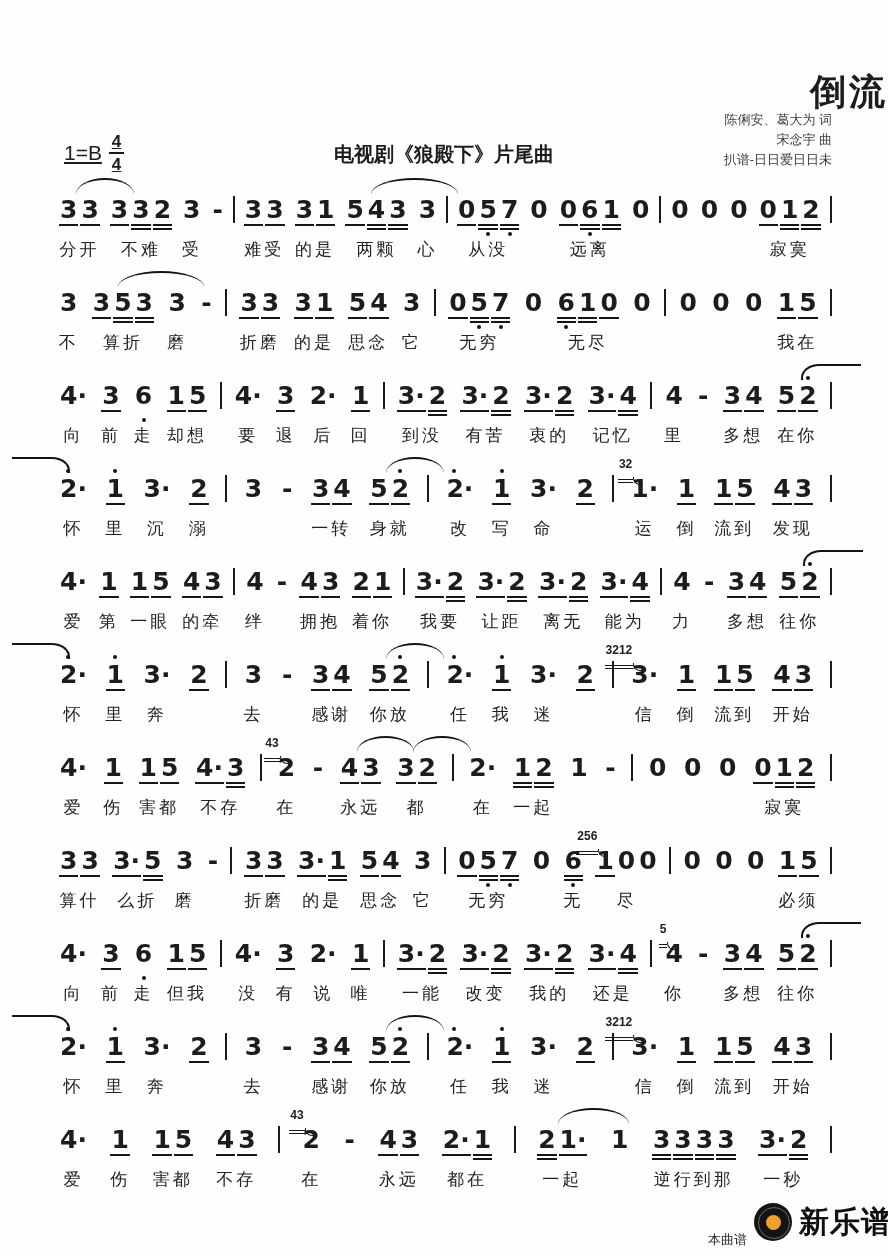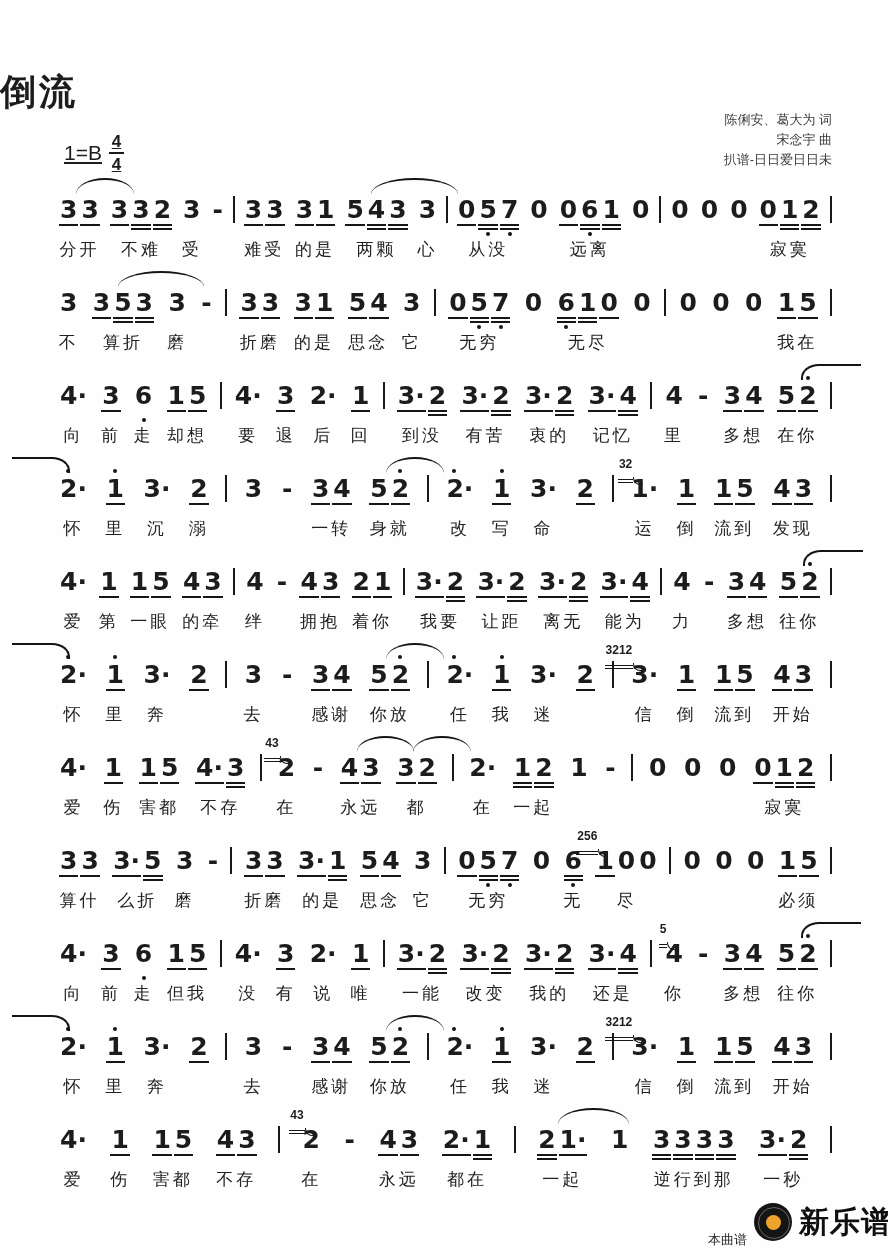--- a/index.html
+++ b/index.html
@@ -1,19 +1,19 @@
 <!DOCTYPE html>
 <html><head>
 <meta charset="utf-8">
 <style>
   html,body{margin:0;padding:0;}
   body{width:888px;height:1257px;position:relative;background:#fefefe;overflow:hidden;
        font-family:"Liberation Sans","DejaVu Sans",sans-serif;color:#1c1c1c;}
   .header{position:relative;height:195px;}
-  .title{position:absolute;top:68px;left:0;width:100%;text-align:left;
+  .title{position:absolute;top:68px;left:0;width:100%;text-align:right;
          font-size:36px;font-weight:700;letter-spacing:3px;}
   .subtitle{position:absolute;top:141px;left:0;width:100%;text-align:center;
             font-size:20px;font-weight:600;}
   .keysig{position:absolute;left:64px;top:133px;font-size:21px;display:flex;align-items:center;text-decoration:underline;}
   .frac{display:inline-flex;flex-direction:column;align-items:center;font-weight:700;
         font-size:17px;line-height:1;margin-left:7px;}
   .fracline{width:15px;height:2px;background:#1a1a1a;margin:2px 0;}
   .credits{position:absolute;right:56px;top:110px;text-align:right;font-size:13px;
            line-height:1.55;color:#3d3d3d;}
   .score{margin-top:0;}
@@ -58,20 +58,21 @@
 <div class="header">
   <div class="title">倒流</div>
   <div class="keysig">
     <span>1=B</span>
     <span class="frac">
       <span>4</span>
       <span class="fracline"></span>
       <span>4</span>
     </span>
   </div>
+  <div class="subtitle">电视剧《狼殿下》片尾曲</div>
   <div class="credits">
     <div>陈俐安、葛大为 词</div>
     <div>宋念宇 曲</div>
     <div>扒谱-日日爱日日未</div>
   </div>
 </div>
 
 <div class="score">
     <div class="system">
       <div class="cell">

